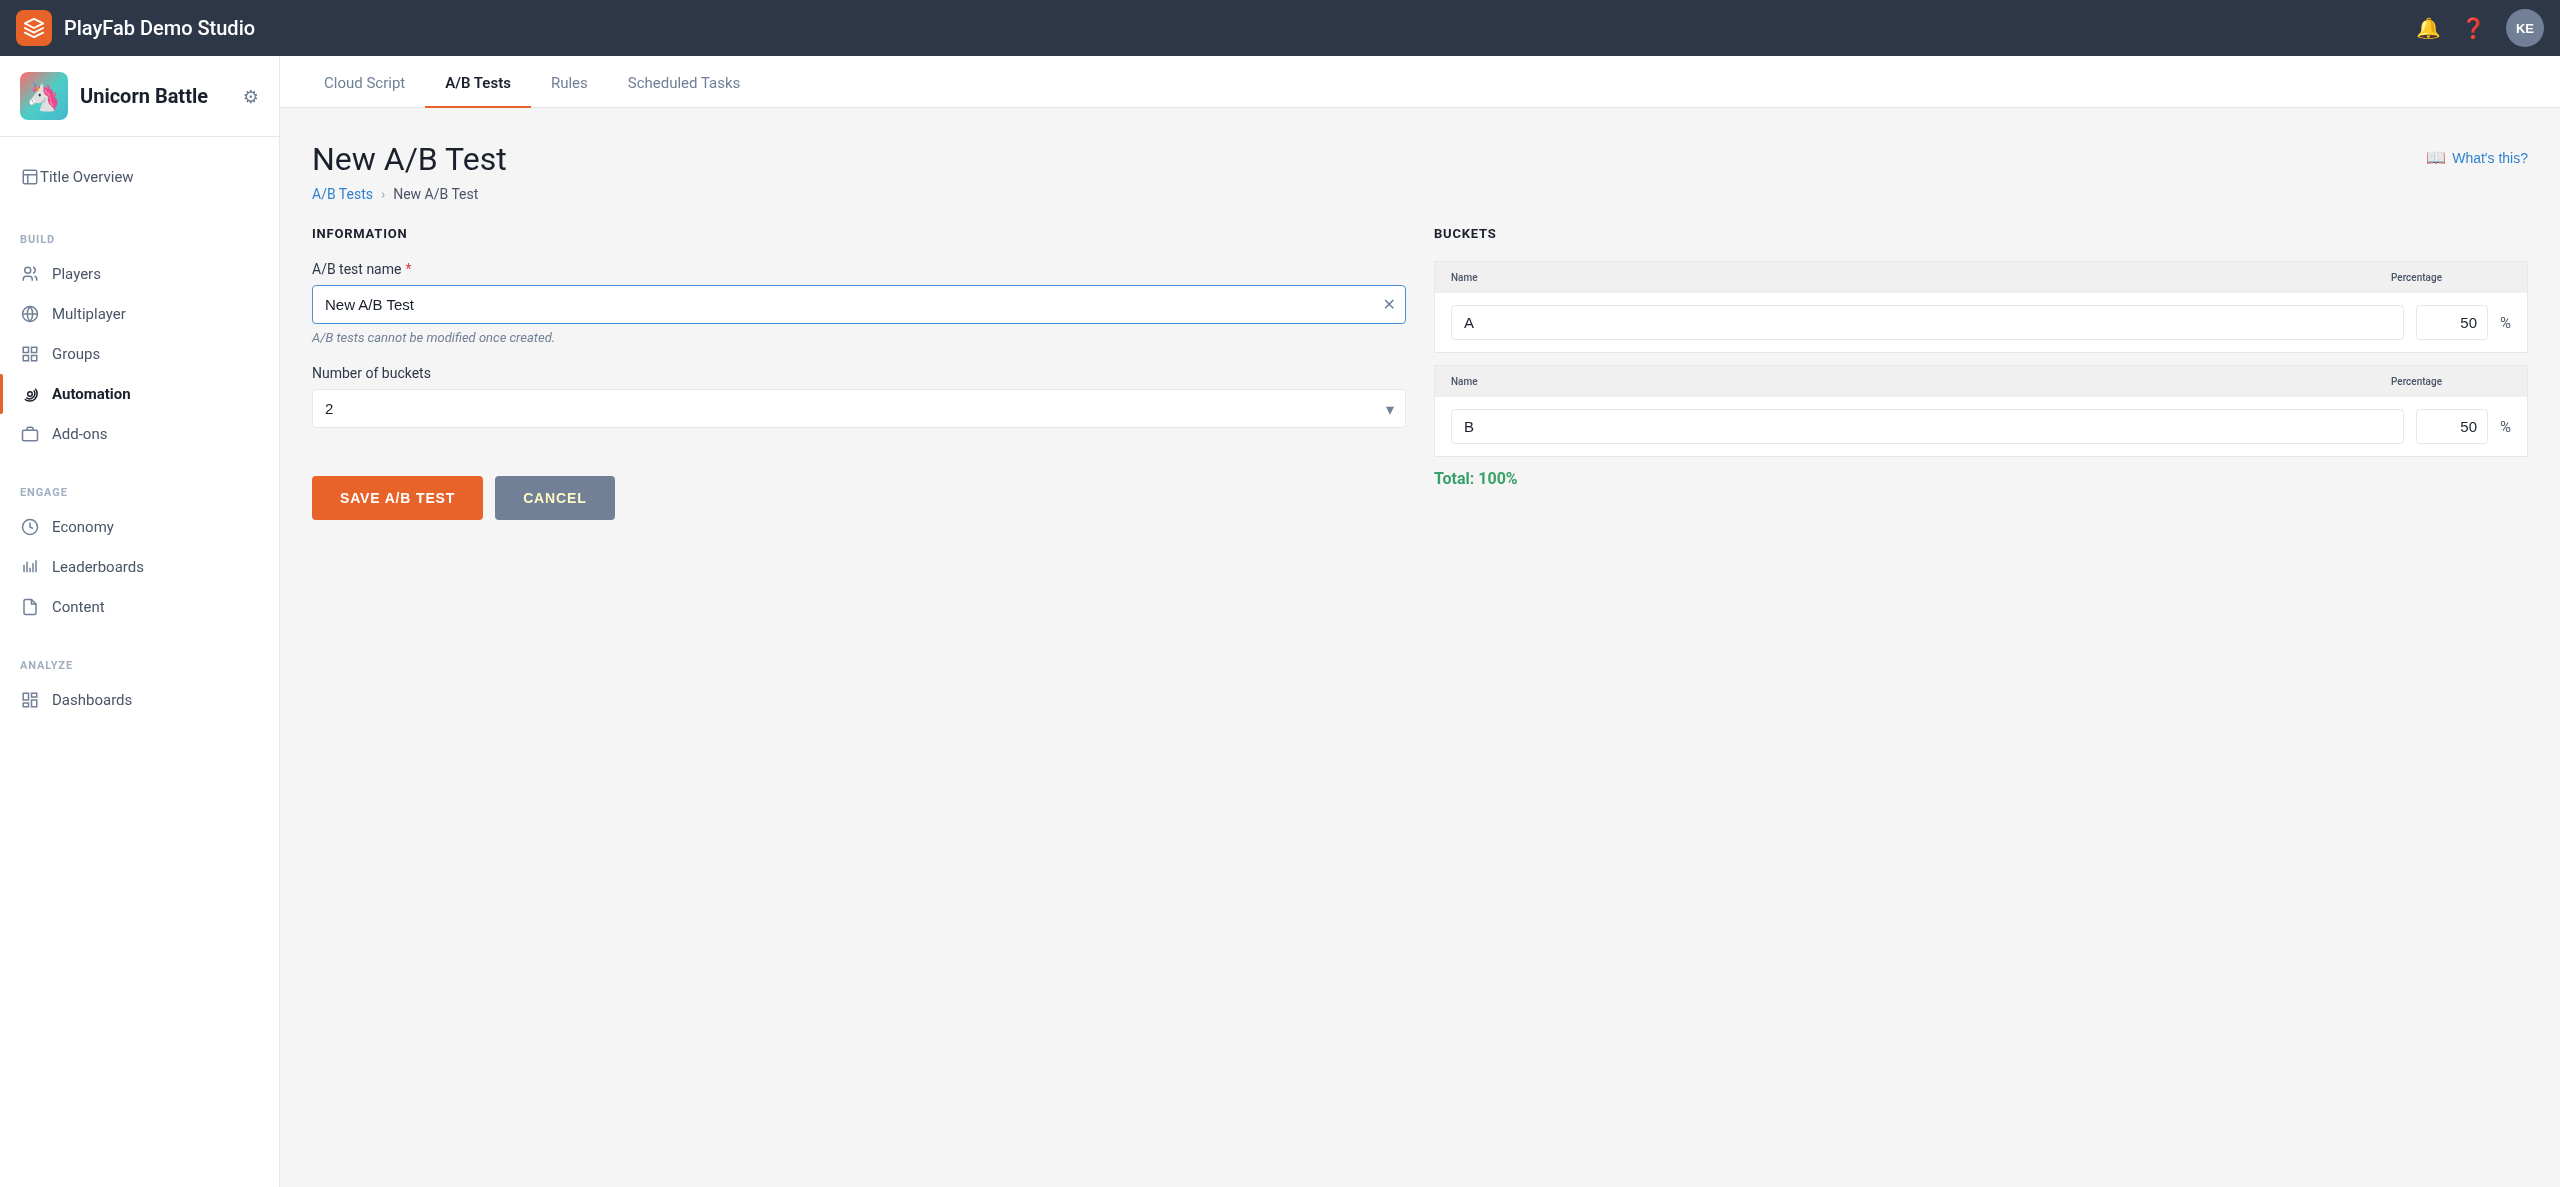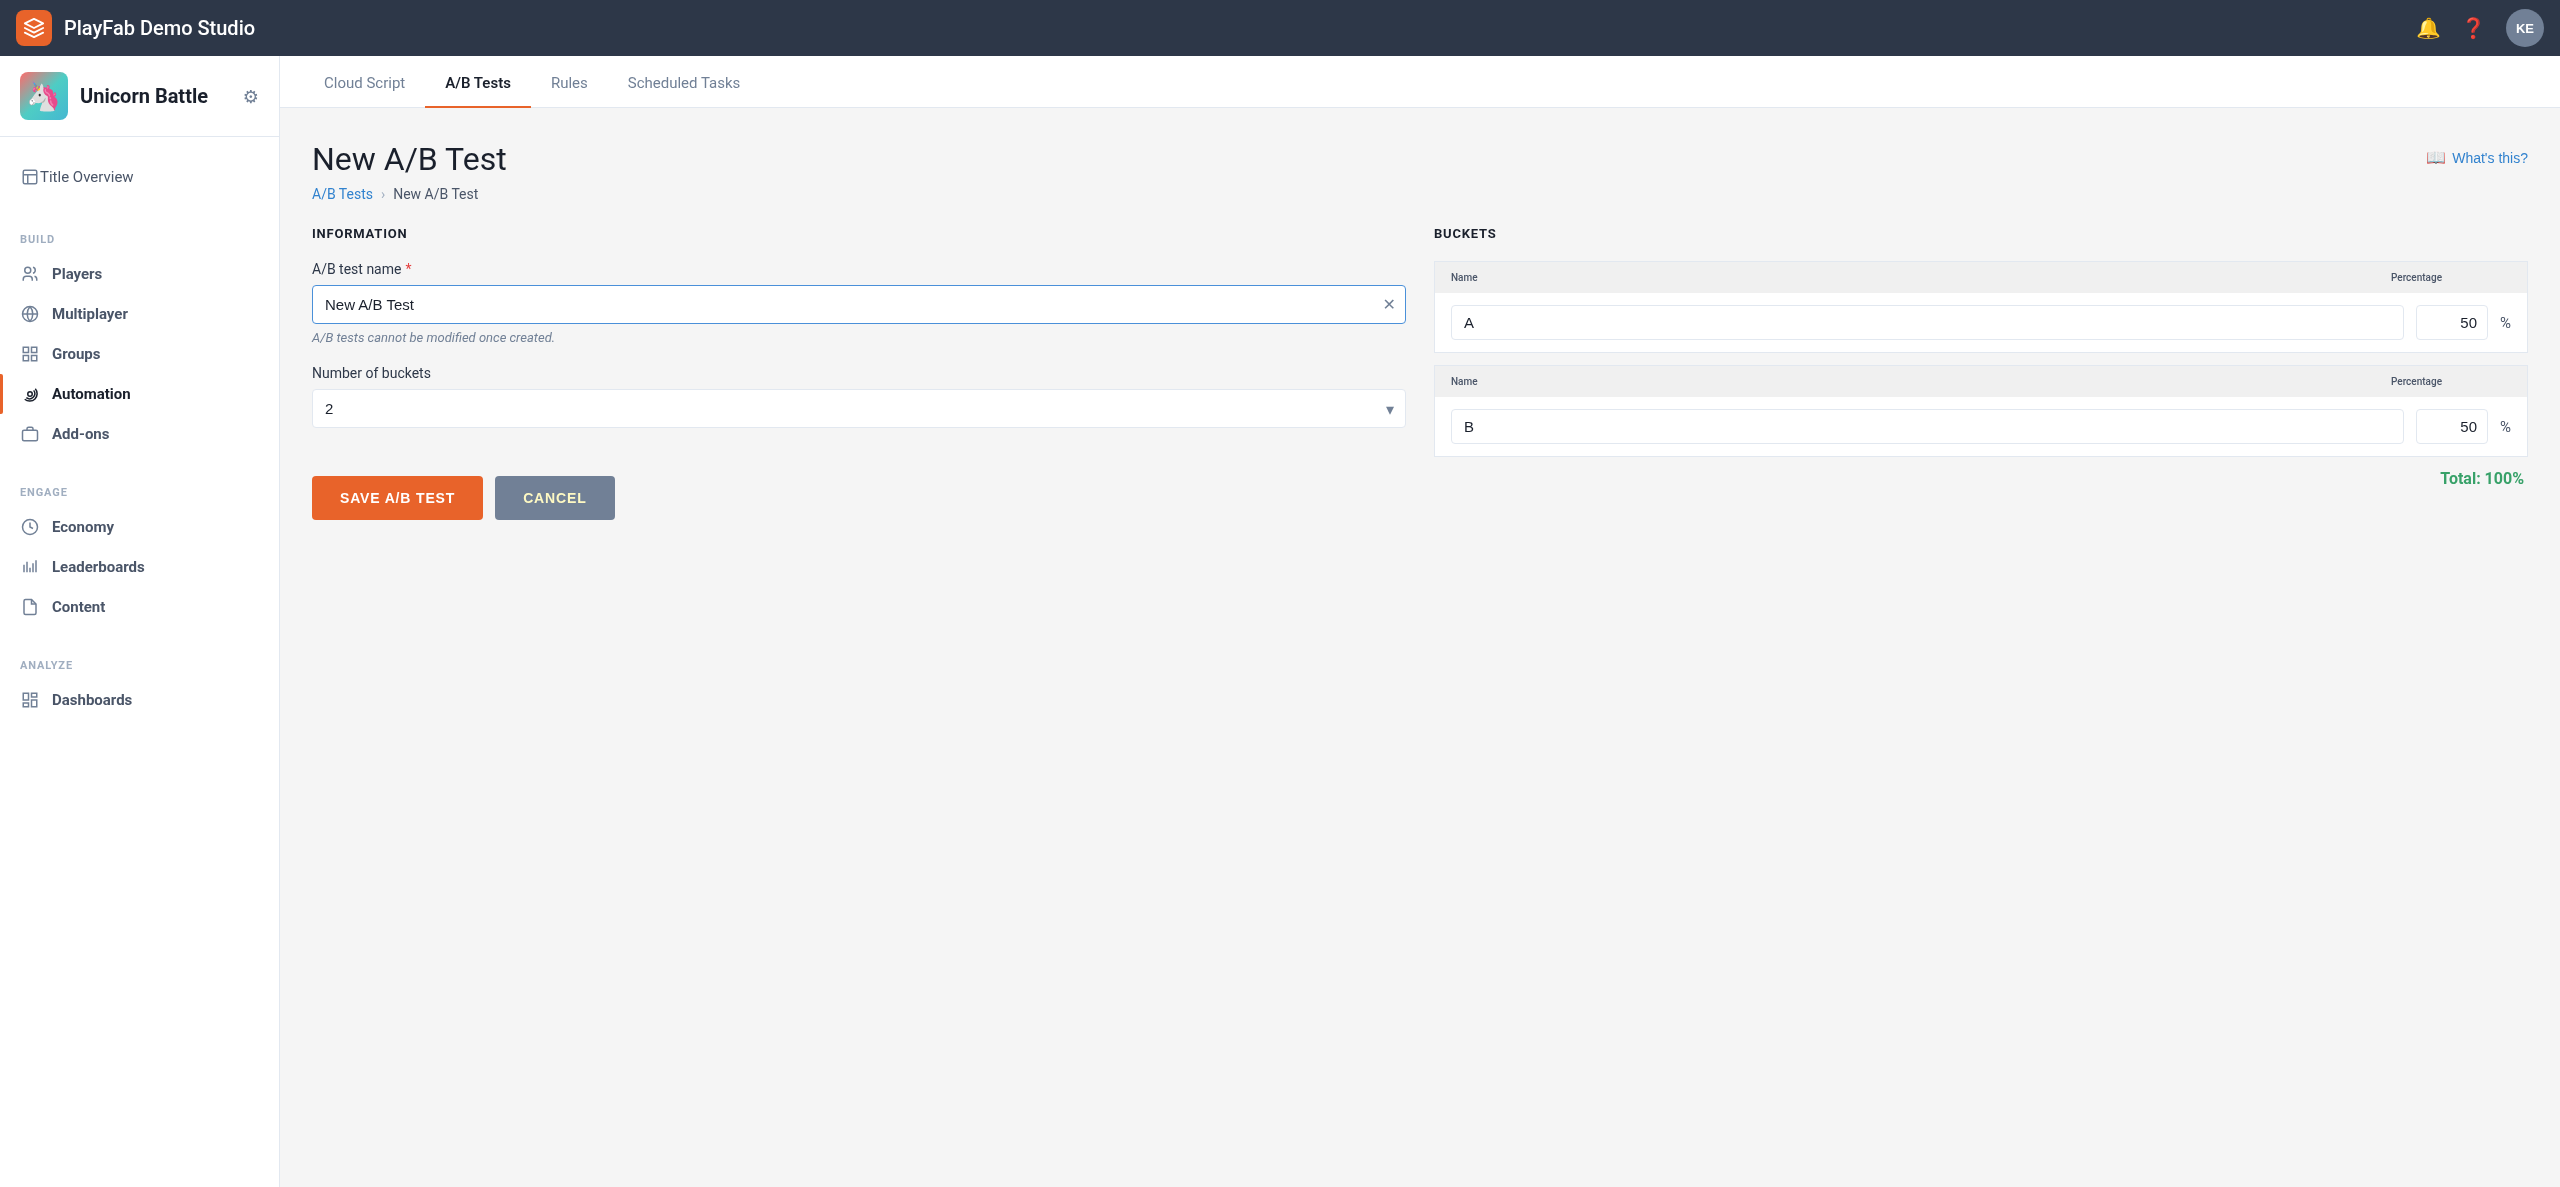--- a/index.html
+++ b/index.html
@@ -105,21 +105,21 @@
       text-transform: uppercase;
     }
     .sidebar-item {
       display: flex;
       align-items: center;
       gap: 12px;
       padding: 10px 20px;
       cursor: pointer;
       color: #4a5568;
       font-size: 15px;
-      font-weight: 700;
+      font-weight: 400;
       text-decoration: none;
       position: relative;
     }
     .sidebar-item.active {
       font-weight: 700;
       color: #1a202c;
     }
     .sidebar-item.active::before {
       content: '';
       position: absolute;
@@ -358,21 +358,21 @@
       color: #1a202c;
       outline: none;
       text-align: right;
     }
     .pct-symbol {
       font-size: 15px;
       color: #4a5568;
     }
 
     .total-row {
-      text-align: right;
+      text-align: left;
       font-size: 16px;
       font-weight: 700;
       color: #38a169;
       margin-top: 8px;
       padding-right: 4px;
     }
 
     
     .action-bar {
       display: flex;

